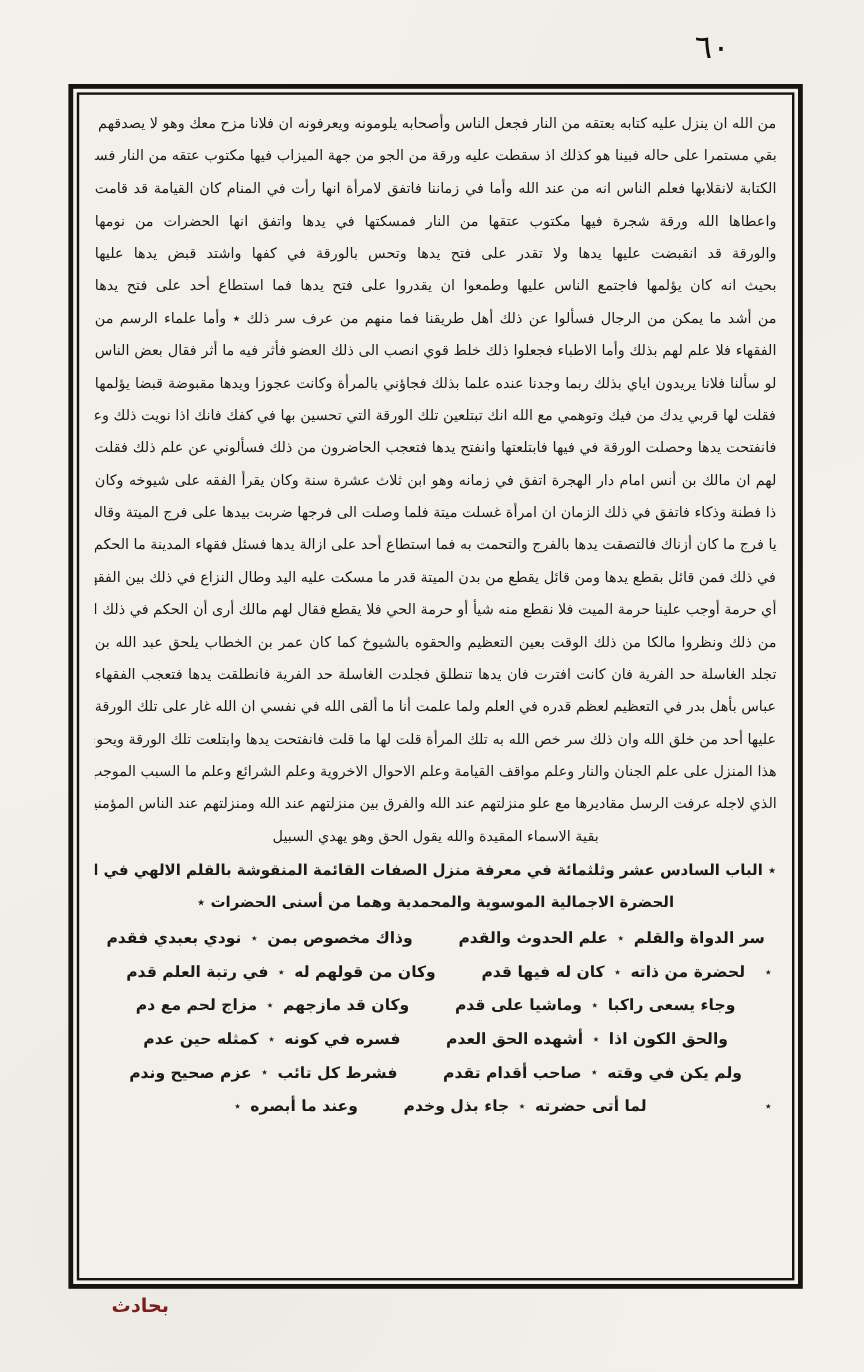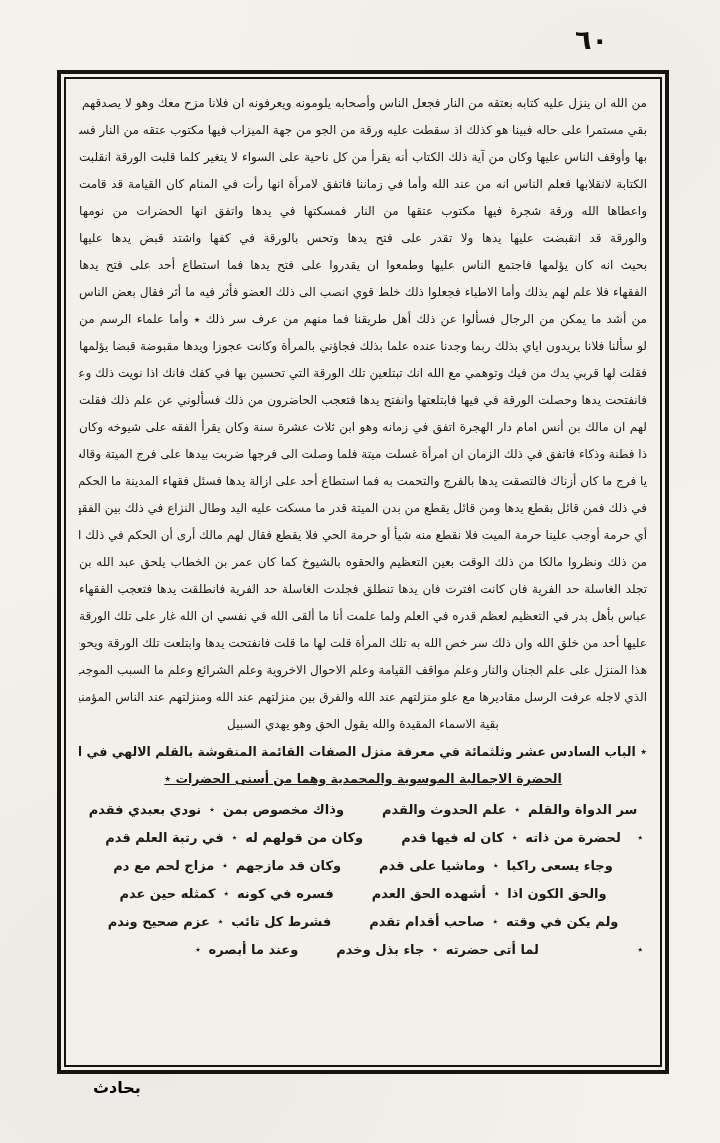--- a/index.html
+++ b/index.html
@@ -19,21 +19,21 @@
       radial-gradient(circle at 85% 10%, rgba(0,0,0,0.02), transparent 35%);
     pointer-events:none;
   }
   .page-number{
     position:absolute;
     top:24px;
     left:112px; 
     left:auto;
     right:112px;
     font-size:27px;
-    font-weight:bold;
+    font-weight:normal;
     color:#14110c;
     letter-spacing:1px;
   }
   .frame-outer{
     position:absolute;
     top:70px;left:57px;
     width:612px;height:1004px;
     box-sizing:border-box;
     border:4px solid #17130d;
     padding:3px;
@@ -65,21 +65,20 @@
     line-height:27px;
     overflow:hidden;
     font-size:12.5px;
     font-weight:700;
     text-align:justify;
     text-align-last:justify;
     white-space:nowrap;
   }
   .heading-line.center{
     text-align-last:center;
-    text-decoration:underline;
   }
   .poem{
     margin-top:4px;
   }
   .poem-row{
     position:relative;
     height:28px;
     line-height:28px;
     display:flex;
     justify-content:center;
@@ -103,43 +102,42 @@
     top:0;
     font-size:10px;
     font-weight:400;
   }
   .catchword{
     position:absolute;
     top:1078px;
     left:93px;
     font-size:16px;
     font-weight:bold;
-    color:#000000;
+    color:#7f1d1d;
   }
 </style>
 </head>
 <body>
 
 <div class="scan-noise"></div>
 
 <div class="page-number">٦٠</div>
 
 <div class="frame-outer">
   <div class="frame-inner">
 
     <div>
       <div class="prose-line">من الله ان ينزل عليه كتابه بعتقه من النار فجعل الناس وأصحابه يلومونه ويعرفونه ان فلانا مزح معك وهو لا يصدقهم بل</div>
       <div class="prose-line">بقي مستمرا على حاله فبينا هو كذلك اذ سقطت عليه ورقة من الجو من جهة الميزاب فيها مكتوب عتقه من النار فسر</div>
-      <div class="prose-line">بها وأوقف الناس عليها وكان من آية ذلك الكتاب أنه يقرأ من كل ناحية على السواء لا يتغير كلما قلبت الورقة انقلبت</div>
       <div class="prose-line">الكتابة لانقلابها فعلم الناس انه من عند الله وأما في زماننا فاتفق لامرأة انها رأت في المنام كان القيامة قد قامت</div>
       <div class="prose-line">واعطاها الله ورقة شجرة فيها مكتوب عتقها من النار فمسكتها في يدها واتفق انها الحضرات من نومها</div>
       <div class="prose-line">والورقة قد انقبضت عليها يدها ولا تقدر على فتح يدها وتحس بالورقة في كفها واشتد قبض يدها عليها</div>
       <div class="prose-line">بحيث انه كان يؤلمها فاجتمع الناس عليها وطمعوا ان يقدروا على فتح يدها فما استطاع أحد على فتح يدها</div>
+      <div class="prose-line">من أشد ما يمكن من الرجال فسألوا عن ذلك أهل طريقنا فما منهم من عرف سر ذلك ٭ وأما علماء الرسم من</div>
       <div class="prose-line">الفقهاء فلا علم لهم بذلك وأما الاطباء فجعلوا ذلك خلط قوي انصب الى ذلك العضو فأثر فيه ما أثر فقال بعض الناس</div>
-      <div class="prose-line">من أشد ما يمكن من الرجال فسألوا عن ذلك أهل طريقنا فما منهم من عرف سر ذلك ٭ وأما علماء الرسم من</div>
       <div class="prose-line">لو سألنا فلانا يريدون اياي بذلك ربما وجدنا عنده علما بذلك فجاؤني بالمرأة وكانت عجوزا ويدها مقبوضة قبضا يؤلمها</div>
       <div class="prose-line">فقلت لها قربي يدك من فيك وتوهمي مع الله انك تبتلعين تلك الورقة التي تحسين بها في كفك فانك اذا نويت ذلك وعلم</div>
       <div class="prose-line">فانفتحت يدها وحصلت الورقة في فيها فابتلعتها وانفتح يدها فتعجب الحاضرون من ذلك فسألوني عن علم ذلك فقلت</div>
       <div class="prose-line">لهم ان مالك بن أنس امام دار الهجرة اتفق في زمانه وهو ابن ثلاث عشرة سنة وكان يقرأ الفقه على شيوخه وكان</div>
       <div class="prose-line">ذا فطنة وذكاء فاتفق في ذلك الزمان ان امرأة غسلت ميتة فلما وصلت الى فرجها ضربت بيدها على فرج الميتة وقالت</div>
       <div class="prose-line">يا فرج ما كان أزناك فالتصقت يدها بالفرج والتحمت به فما استطاع أحد على ازالة يدها فسئل فقهاء المدينة ما الحكم</div>
       <div class="prose-line">في ذلك فمن قائل بقطع يدها ومن قائل يقطع من بدن الميتة قدر ما مسكت عليه اليد وطال النزاع في ذلك بين الفقهاء</div>
       <div class="prose-line">أي حرمة أوجب علينا حرمة الميت فلا نقطع منه شيأ أو حرمة الحي فلا يقطع فقال لهم مالك أرى أن الحكم في ذلك ان</div>
       <div class="prose-line">من ذلك ونظروا مالكا من ذلك الوقت بعين التعظيم والحقوه بالشيوخ كما كان عمر بن الخطاب يلحق عبد الله بن</div>
       <div class="prose-line">تجلد الغاسلة حد الفرية فان كانت افترت فان يدها تنطلق فجلدت الغاسلة حد الفرية فانطلقت يدها فتعجب الفقهاء</div>

